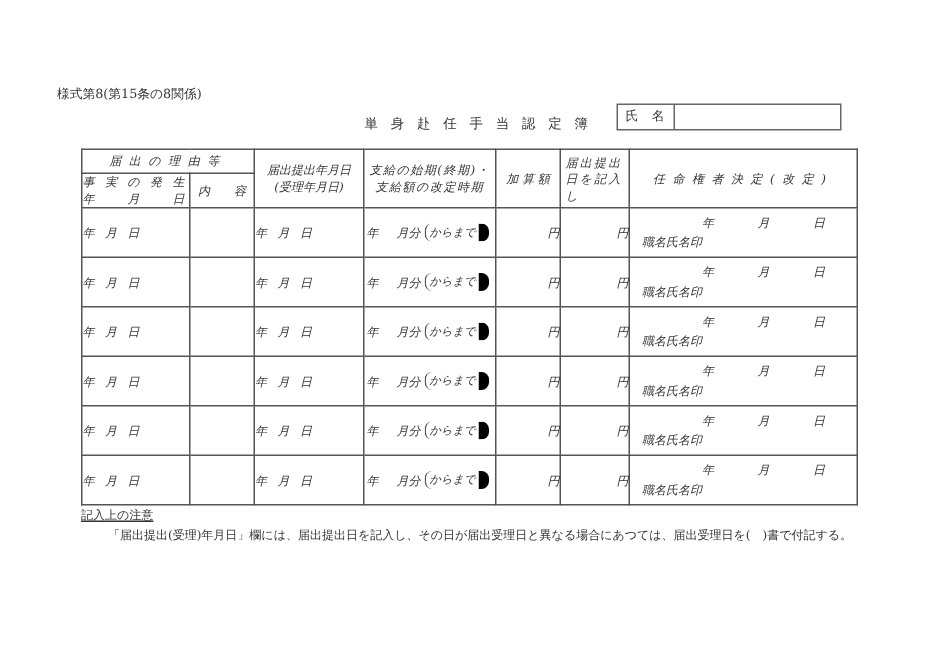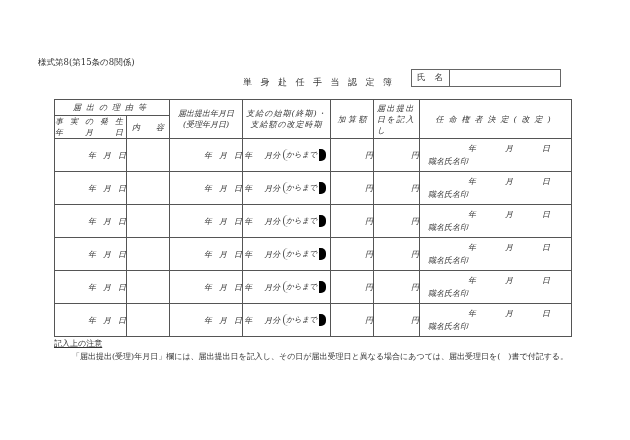--- a/index.html
+++ b/index.html
@@ -15,21 +15,21 @@
   table.main { position:absolute; left:54px; top:99px; width:517px; border-collapse:collapse; font-size:8px; table-layout:fixed;font-style:italic; }
   table.main td, table.main th { border:1px solid #555; padding:0; font-weight:normal; }
   th { text-align:center; vertical-align:middle; line-height:11px; }
   .hdr-top { height:15px; letter-spacing:5px; }
   .hdr-sub { height:21px; }
   .jijitsu { text-align:left; padding-left:2px; }
   .jijitsu .l1 { display:flex; justify-content:space-between; padding-right:3px; }
   .jijitsu .l2 { display:flex; justify-content:space-between; padding-right:3px; }
   .naiyou { display:flex; justify-content:space-between; padding:0 5px; }
   tr.data td { height:32px; }
-  .ymd { text-align:right; padding-right:4px; word-spacing:6px; }
+  .ymd { padding-right:4px; word-spacing:6px; }
   .ymd span { margin-left:7px; }
   .period { display:flex; align-items:center; justify-content:flex-end; padding-right:4px; }
   .period .yb { margin-right:12px; }
   .brace { display:flex; flex-direction:row; margin-left:3px; border-left:1px solid #555; border-right:7px solid #000000; border-radius:5px; padding:0 2px; font-size:7.5px; line-height:12px; }
   .yen { text-align:right; padding-right:6px; }
   .ninmei { position:relative; }
   .ninmei .d { position:absolute; top:4px; left:48px; width:82px; display:flex; justify-content:space-between; }
   .ninmei .s { position:absolute; bottom:4px; left:8px; right:8px; display:flex; }
   .notes-h { left:54px; top:338px; font-size:8px;text-decoration:underline; }
   .notes-b { left:72px; top:351px; font-size:8px; }

